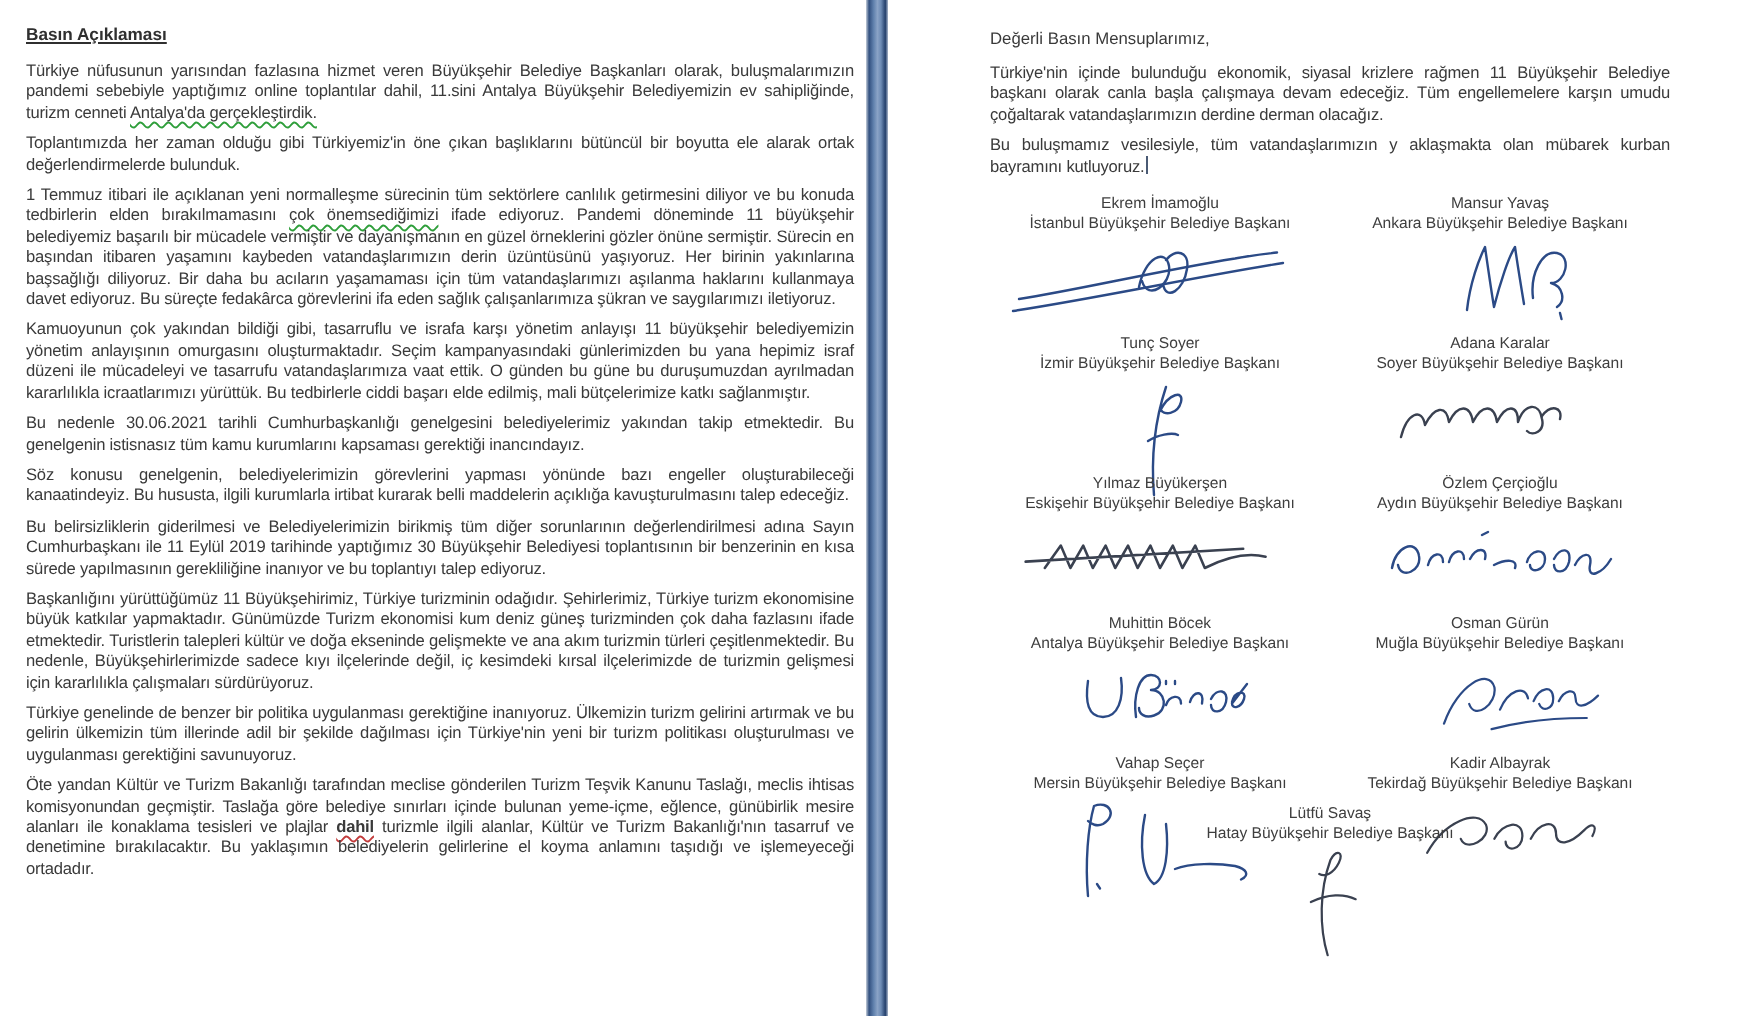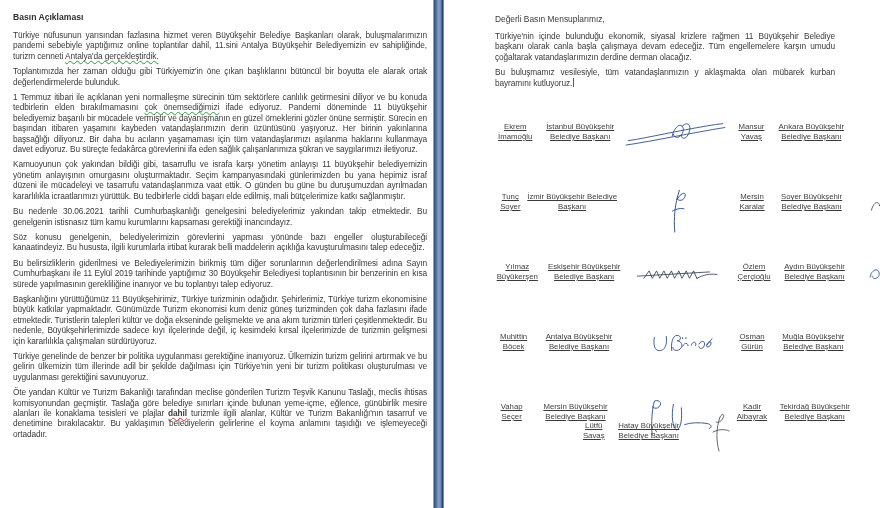--- a/index.html
+++ b/index.html
@@ -5,21 +5,21 @@
   html,body{margin:0;padding:0;}
   body{
     width:880px;height:508px;position:relative;background:#ffffff;
     font-family:"Liberation Sans", sans-serif;color:#3a3a3a;overflow:hidden;
   }
   
   .page-left{
     position:absolute;left:13px;top:12px;width:414px;
   }
   .doc-heading{
-    font-size:8.6px;font-weight:bold;
+    font-size:8.6px;font-weight:bold;text-decoration:underline;
     color:#2f2f2f;margin:0 0 8px 0;
   }
   .para{
     font-size:8.3px;line-height:10.4px;letter-spacing:-0.1px;
     text-align:justify;margin:0 0 5px 0;color:#3a3a3a;
   }
   .wavy-green{
     text-decoration:underline wavy #2e9e3a;
     text-decoration-thickness:1px;text-underline-offset:1px;text-decoration-skip-ink:none;
   }
@@ -44,21 +44,21 @@
   .caret{
     display:inline-block;width:1px;height:9px;background:#4a5a74;
     vertical-align:-1px;margin-left:1px;
   }
   
   .sig-grid{
     display:grid;grid-template-columns:1fr 1fr;grid-auto-rows:70px;
     position:relative;margin-top:9px;
   }
   .sig-block{
-    display:flex;flex-direction:row;align-items:center;overflow:visible;text-decoration:underline;
+    display:flex;flex-direction:column;align-items:center;overflow:visible;
   }
   .sig-name{font-size:7.8px;line-height:9.6px;color:#3e3e3e;text-align:center;}
   .sig-title{font-size:7.8px;line-height:9.6px;color:#3e3e3e;text-align:center;}
   .sig{margin-top:2px;}
   .sig path{fill:none;stroke:#2b4a86;stroke-width:1.6;stroke-linecap:round;stroke-linejoin:round;}
   .ink-dark path{stroke:#3a4150;}
   .sig-hatay{
     position:absolute;left:50%;top:305px;transform:translateX(-50%);
   }
 </style>
@@ -113,21 +113,21 @@
 
     <div class="sig-block">
       <div class="sig-name">Tunç Soyer</div>
       <div class="sig-title">İzmir Büyükşehir Belediye Başkanı</div>
       <svg class="sig" width="150" height="62" viewBox="0 0 200 80" style="margin-bottom:-14px;">
         <path d="M96 78 C94 54 96 30 104 6 M100 22 C106 10 116 8 114 16 C112 24 102 26 100 20 M92 42 C98 38 108 36 112 38"></path>
       </svg>
     </div>
 
     <div class="sig-block">
-      <div class="sig-name">Mersin Karalar</div>
+      <div class="sig-name">Adana Karalar</div>
       <div class="sig-title">Soyer Büyükşehir Belediye Başkanı</div>
       <svg class="sig ink-dark" width="150" height="40" viewBox="0 0 200 52">
         <path d="M34 40 C38 24 48 20 50 32 C56 20 64 18 66 30 C72 18 80 18 82 30 C88 18 96 18 98 30 C104 18 112 18 112 30 C116 18 126 16 128 28 C130 36 122 40 118 36 M128 26 C134 18 142 20 140 28"></path>
       </svg>
     </div>
 
     <div class="sig-block">
       <div class="sig-name">Yılmaz Büyükerşen</div>
       <div class="sig-title">Eskişehir Büyükşehir Belediye Başkanı</div>
       <svg class="sig ink-dark" width="160" height="36" viewBox="0 0 200 44">

